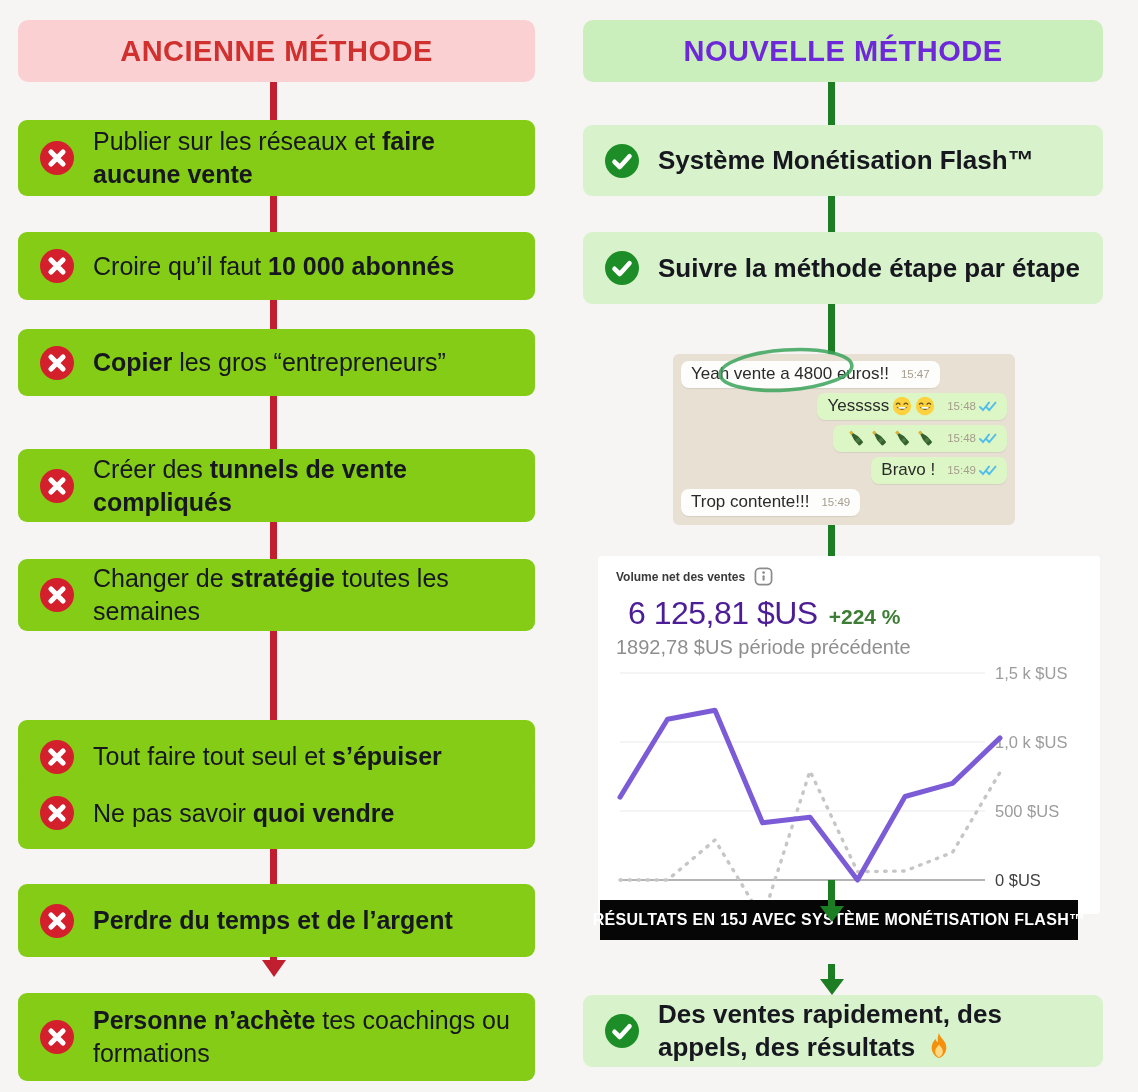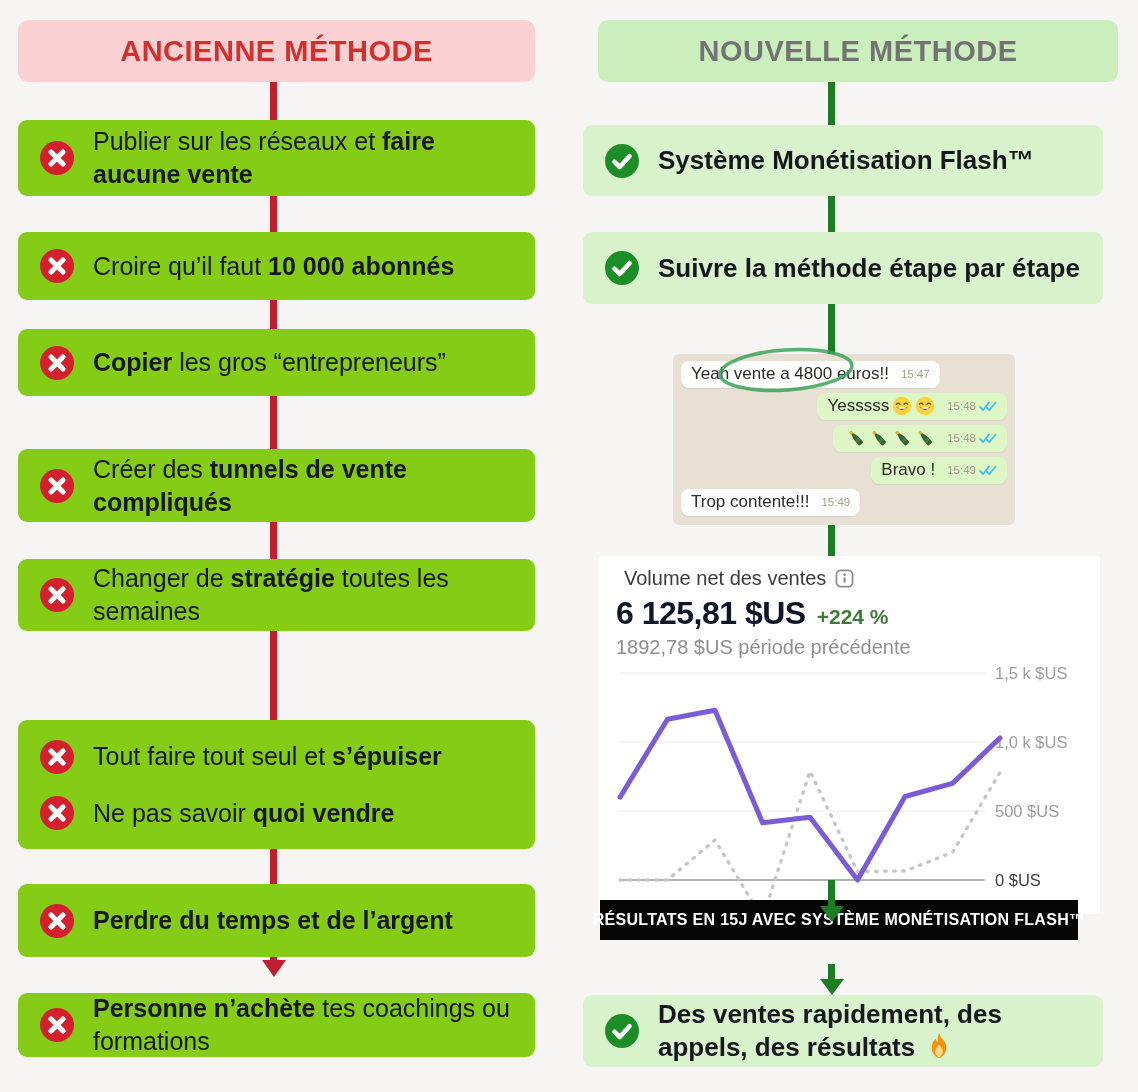--- a/index.html
+++ b/index.html
@@ -9,21 +9,21 @@
 
   
   .col { position:absolute; top:0; height:100%; }
   .col-left  { left:18px;  width:517px; }
   .col-right { left:583px; width:520px; }
 
   .header-box { position:absolute; left:0; width:100%; top:20px; height:62px;
     border-radius:10px; display:flex; align-items:center; justify-content:center;
     font-weight:bold; font-size:29px; letter-spacing:.5px; }
   .header-box.pink  { background:#fad0d3; color:#d0312f; }
-  .header-box.green { background:#cbeebd; color:#737373;margin-left:15px; }
+  .header-box.green { background:#cbeebd; color:#6d28d9; }
 
   .item-box { position:absolute; left:0; width:100%; border-radius:9px;
     display:flex; align-items:center; gap:19px; padding:0 22px; }
   .item-box.pink  { background:#84cc16; }
   .item-box.green { background:#d8f3cb; }
   .item-text { font-size:25px; line-height:33px; color:#17171f; }
   .item-box.green .item-text { font-weight:bold; font-size:26px; }
   .item-text b { font-weight:bold; }
   .circle-icon { flex:0 0 34px; width:34px; height:34px; }
   .circle-icon svg { width:34px; height:34px; display:block; }
@@ -57,25 +57,25 @@
   .ticks svg { width:18px; height:11px; display:block; }
   .emoji { width:20px; height:20px; display:inline-block; margin-left:3px; align-self:center; }
   .emoji svg { width:20px; height:20px; display:block; }
   .annotation-svg { position:absolute; left:715px; top:344px; width:150px; height:52px;
     z-index:3; pointer-events:none; }
 
   
   .chart-card { position:absolute; left:598px; top:556px; width:502px; height:358px;
     background:#ffffff; border-radius:4px; z-index:2; }
   .chart-title-row { position:absolute; left:18px; top:11px; display:flex; align-items:center; gap:9px; }
-  .chart-title { font-size:20px; font-weight:normal; color:#3a3a3a;margin-left:8px; }
+  .chart-title { font-size:12px; font-weight:bold; color:#3a3a3a; }
   .info-icon { width:19px; height:19px; }
   .info-icon svg { width:19px; height:19px; display:block; }
   .chart-number-row { position:absolute; left:18px; top:39px; display:flex; align-items:baseline; gap:11px; }
-  .chart-big { font-size:32px; font-weight:bold; color:#0f172a; letter-spacing:-.5px; }
+  .chart-big { font-size:32px; font-weight:normal; color:#4c1d95; letter-spacing:-.5px;margin-left:12px; }
   .chart-delta { font-size:21px; font-weight:bold; color:#3e7d35; }
   .chart-prev { position:absolute; left:18px; top:80px; font-size:20px; color:#8f8f8f; }
   #plot { position:absolute; left:0; top:99px; width:502px; height:259px; overflow:visible; }
 
   
   .banner { position:absolute; left:600px; top:900px; width:478px; height:40px;
     background:#060606; color:#fff; font-weight:bold; font-size:16px; letter-spacing:.3px;
     display:flex; align-items:center; justify-content:center; z-index:2; white-space:nowrap; }
 </style>
 </head>
@@ -153,21 +153,21 @@
         </div>
         <div class="item-box pink" style="top: 884px; height: 73px;">
           <span class="circle-icon">
             <svg viewBox="0 0 34 34">
               <circle cx="17" cy="17" r="17" fill="#d41f2c"></circle>
               <path d="M11 11 L23 23 M23 11 L11 23" stroke="#fff" stroke-width="5.2" stroke-linecap="round"></path>
             </svg>
           </span>
           <div class="item-text"><b>Perdre du temps et de l’argent</b></div>
         </div>
-        <div class="item-box pink" style="top: 993px; height: 64px;">
+        <div class="item-box pink" style="top: 993px; height: 88px;">
           <span class="circle-icon">
             <svg viewBox="0 0 34 34">
               <circle cx="17" cy="17" r="17" fill="#d41f2c"></circle>
               <path d="M11 11 L23 23 M23 11 L11 23" stroke="#fff" stroke-width="5.2" stroke-linecap="round"></path>
             </svg>
           </span>
           <div class="item-text"><b>Personne n’achète</b><span> tes coachings ou formations</span></div>
         </div>
       </div>
   </div>

